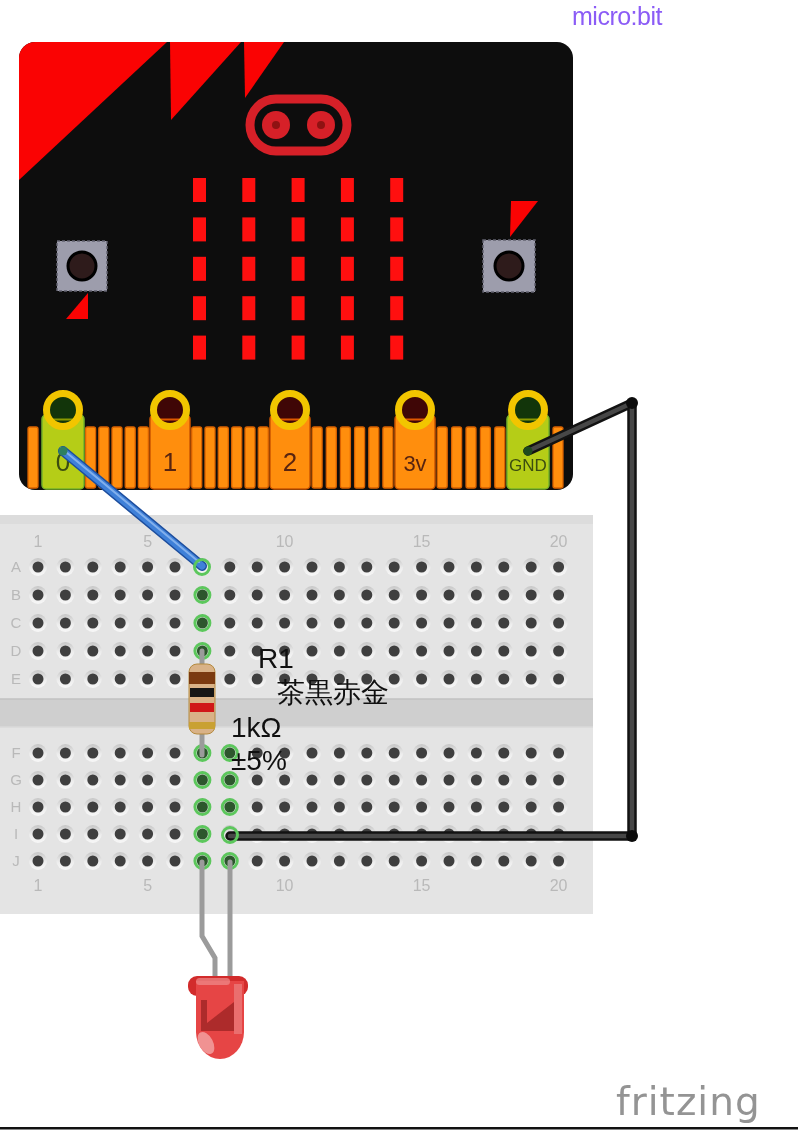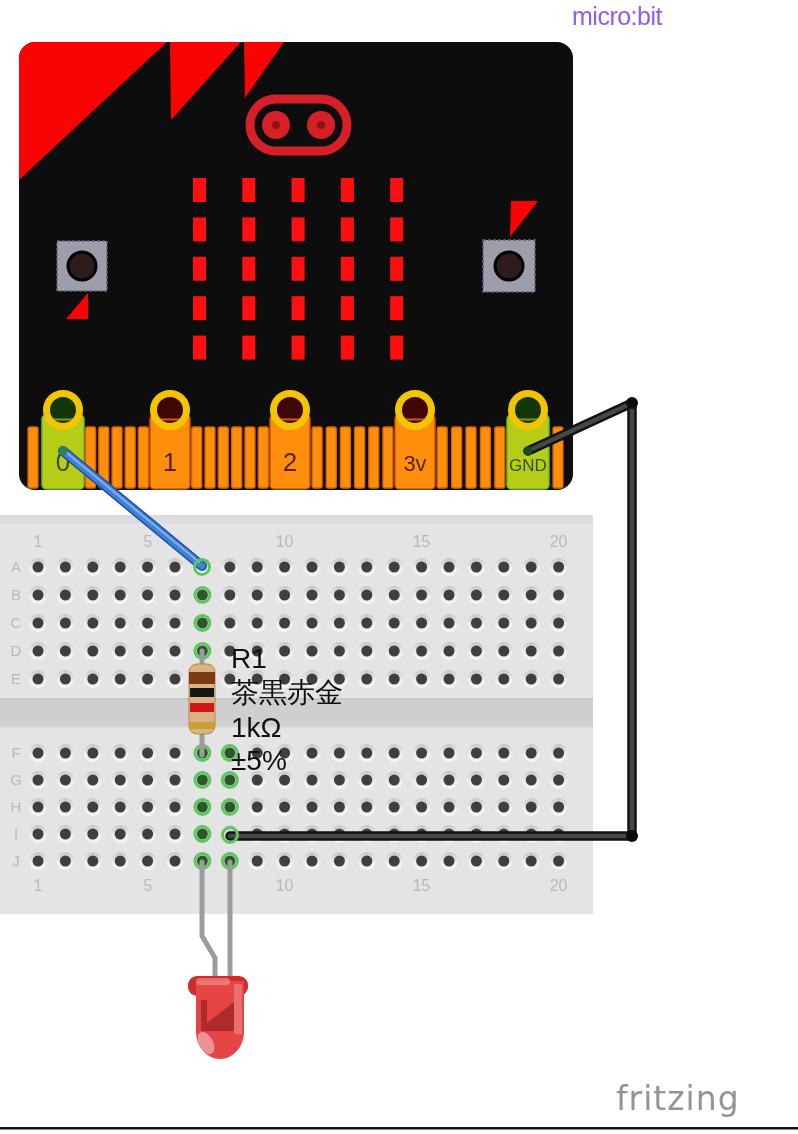--- a/index.html
+++ b/index.html
@@ -2,25 +2,25 @@
 <html><head>
 <meta charset="utf-8">
 <style>
   html,body{margin:0;padding:0;background:#fff;}
   .stage{position:relative;width:798px;height:1134px;background:#ffffff;overflow:hidden;
          font-family:"Liberation Sans","DejaVu Sans",sans-serif;}
   .stage svg{position:absolute;left:0;top:0;}
   .lbl{position:absolute;white-space:nowrap;}
   .title-lbl{left:572px;top:2px;font-size:25px;color:#8b5cf6;letter-spacing:-0.5px;}
   .anno{left:231px;color:#101010;font-size:28px;line-height:28px;}
-  .anno-r1{top:645px;}
-  .anno-code{top:679px;}
+  .anno-r1{top:645px;margin-left:27px;}
+  .anno-code{top:679px;margin-left:46px;}
   .anno-val{top:714px;}
   .anno-tol{top:747px;}
-  .fritzing-lbl{left:616px;top:1079px;font-size:33px;color:#949494;
+  .fritzing-lbl{left:616px;top:1079px;font-size:39px;color:#949494;
                 font-family:"DejaVu Sans","Liberation Sans",sans-serif;letter-spacing:1px;}
   text{font-family:"Liberation Sans","DejaVu Sans",sans-serif;}
 </style>
 </head>
 <body>
 
 <div class="stage">
 <svg width="798" height="1134" viewBox="0 0 798 1134">
   <defs>
     <linearGradient id="washerG" x1="0" y1="0" x2="0" y2="1">

